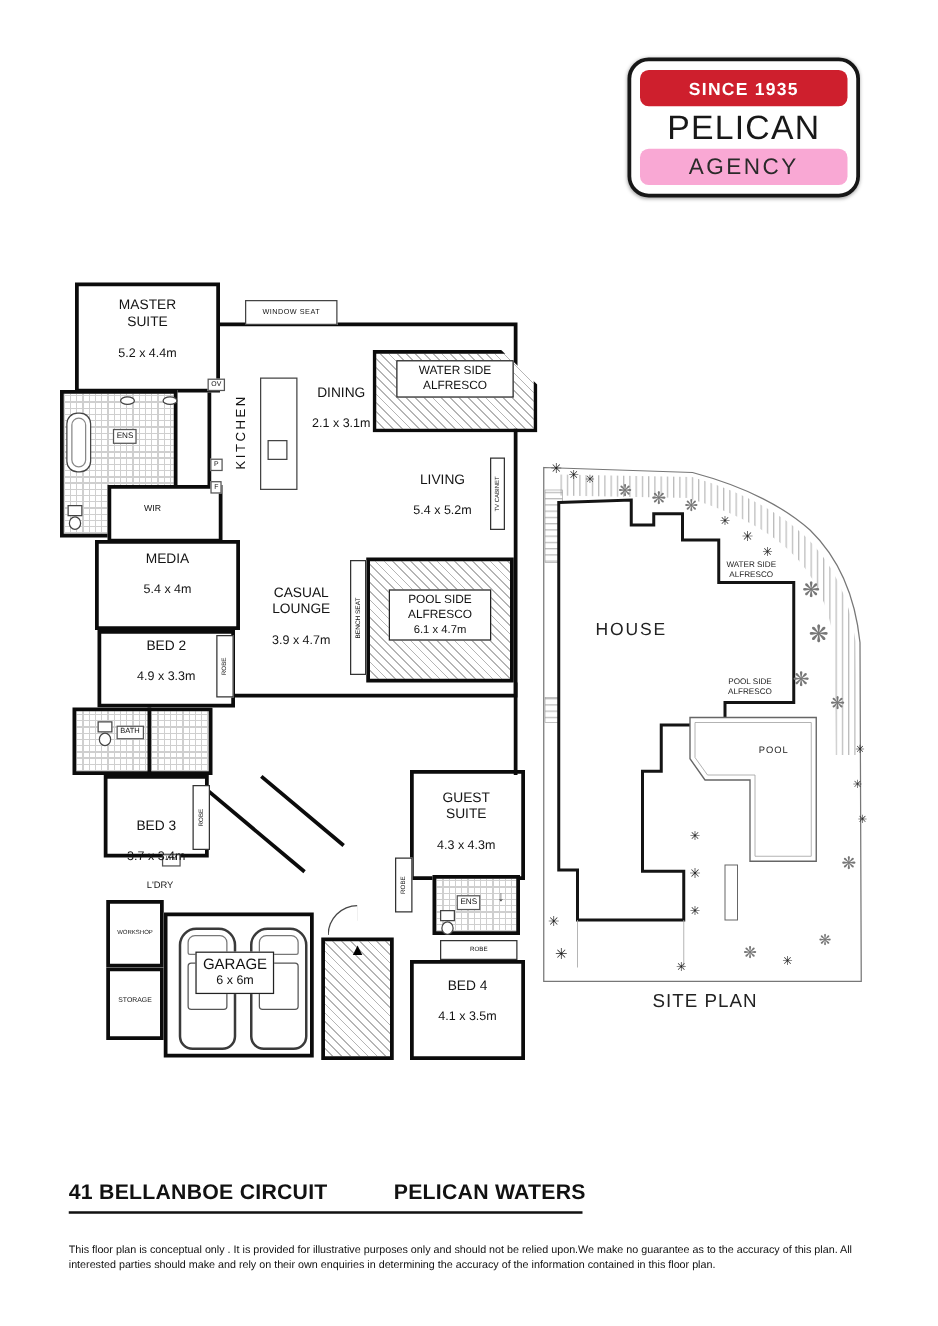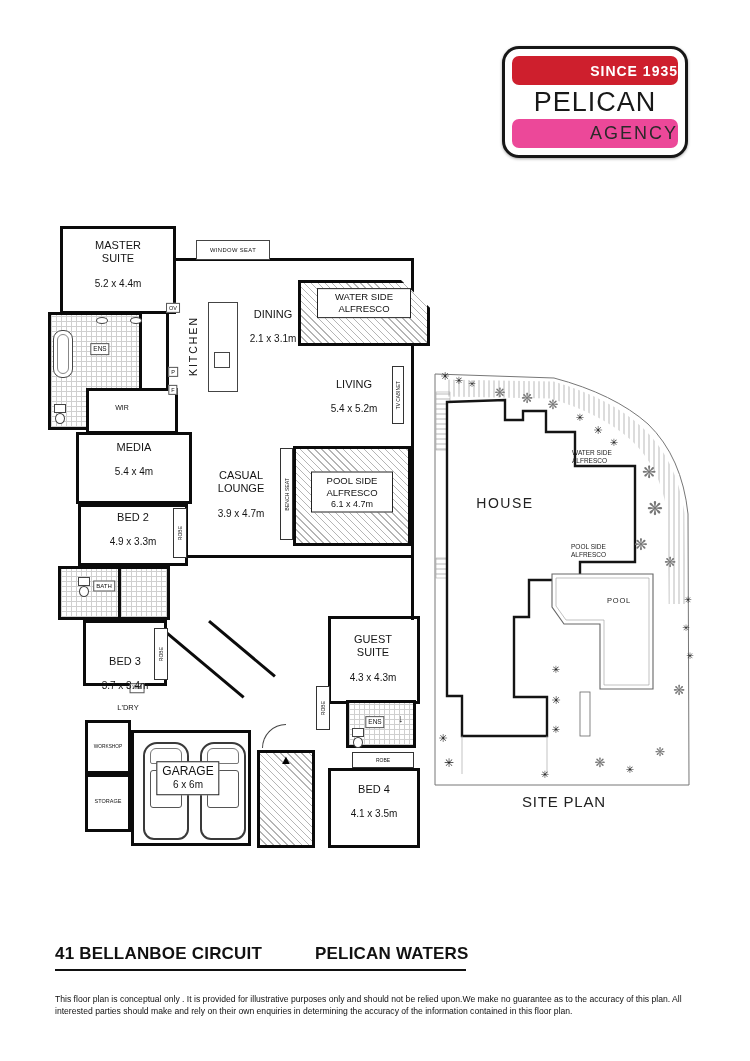--- a/index.html
+++ b/index.html
@@ -28,38 +28,38 @@
   .arc{position:absolute;border-left:1px solid #444;border-top:1px solid #444;
        border-radius:100% 0 0 0;box-sizing:border-box;}
   .car{position:absolute;width:46px;height:98px;border:2px solid #3a3a3a;border-radius:14px 14px 11px 11px;
        background:#fff;box-sizing:border-box;}
   .car .roof{position:absolute;left:5px;top:26px;right:5px;height:36px;border:1px solid #555;border-radius:3px;}
   .car .bonnet{position:absolute;left:5px;top:4px;right:5px;height:14px;border:1px solid #777;border-radius:6px 6px 2px 2px;}
   
   .logo{position:absolute;left:502px;top:46px;width:186px;height:112px;background:#fff;
         border:3px solid #171717;border-radius:17px;box-shadow:0 1px 3px rgba(0,0,0,.35);
         display:flex;flex-direction:column;justify-content:space-between;padding:7px;box-sizing:border-box;}
-  .logo-band{height:29px;border-radius:7px;display:flex;align-items:center;justify-content:flex-end;}
+  .logo-band{height:29px;border-radius:7px;display:flex;align-items:center;justify-content:center;}
   .logo-name{text-align:center;font-size:27px;letter-spacing:1px;color:#181818;}
   
   .street{position:absolute;left:55px;top:944px;font-size:17px;font-weight:700;letter-spacing:.2px;}
   .suburb{position:absolute;left:315px;top:944px;font-size:17px;font-weight:700;letter-spacing:.2px;}
   .addr-line{position:absolute;left:55px;top:969px;width:411px;height:2px;background:#111;}
   .disclaimer{position:absolute;left:55px;top:993px;width:642px;font-size:8.6px;line-height:1.45;color:#101010;}
-  .sitelabel{position:absolute;transform:translate(-50%,-50%);color:#222;}
+  .sitelabel{position:absolute;transform:translate(-50%,-50%);text-align:center;color:#222;}
 </style>
 </head>
 <body>
 
 <div class="logo">
   <div class="logo-band" style="background:#ce1f2d">
     <span style="color:#fff;font-size:14px;font-weight:700;letter-spacing:1px">SINCE 1935</span>
   </div>
   <div class="logo-name">PELICAN</div>
-  <div class="logo-band" style="background:#ec4899">
+  <div class="logo-band" style="background:#f9a8d4">
     <span style="color:#2a2a2a;font-size:18px;letter-spacing:2px">AGENCY</span>
   </div>
 </div>
 
 <div class="abs" style="left:0;top:0;width:750px;height:1061px">
 
   <div class="roombox" style="left:166px;top:258px;width:248px;height:300px"></div>
   <div class="roombox" style="left:60px;top:226px;width:116px;height:88px"></div>
   <div class="roombox tile" style="left:48px;top:312px;width:94px;height:118px"></div>
   <div class="roombox" style="left:86px;top:388px;width:92px;height:46px"></div>

